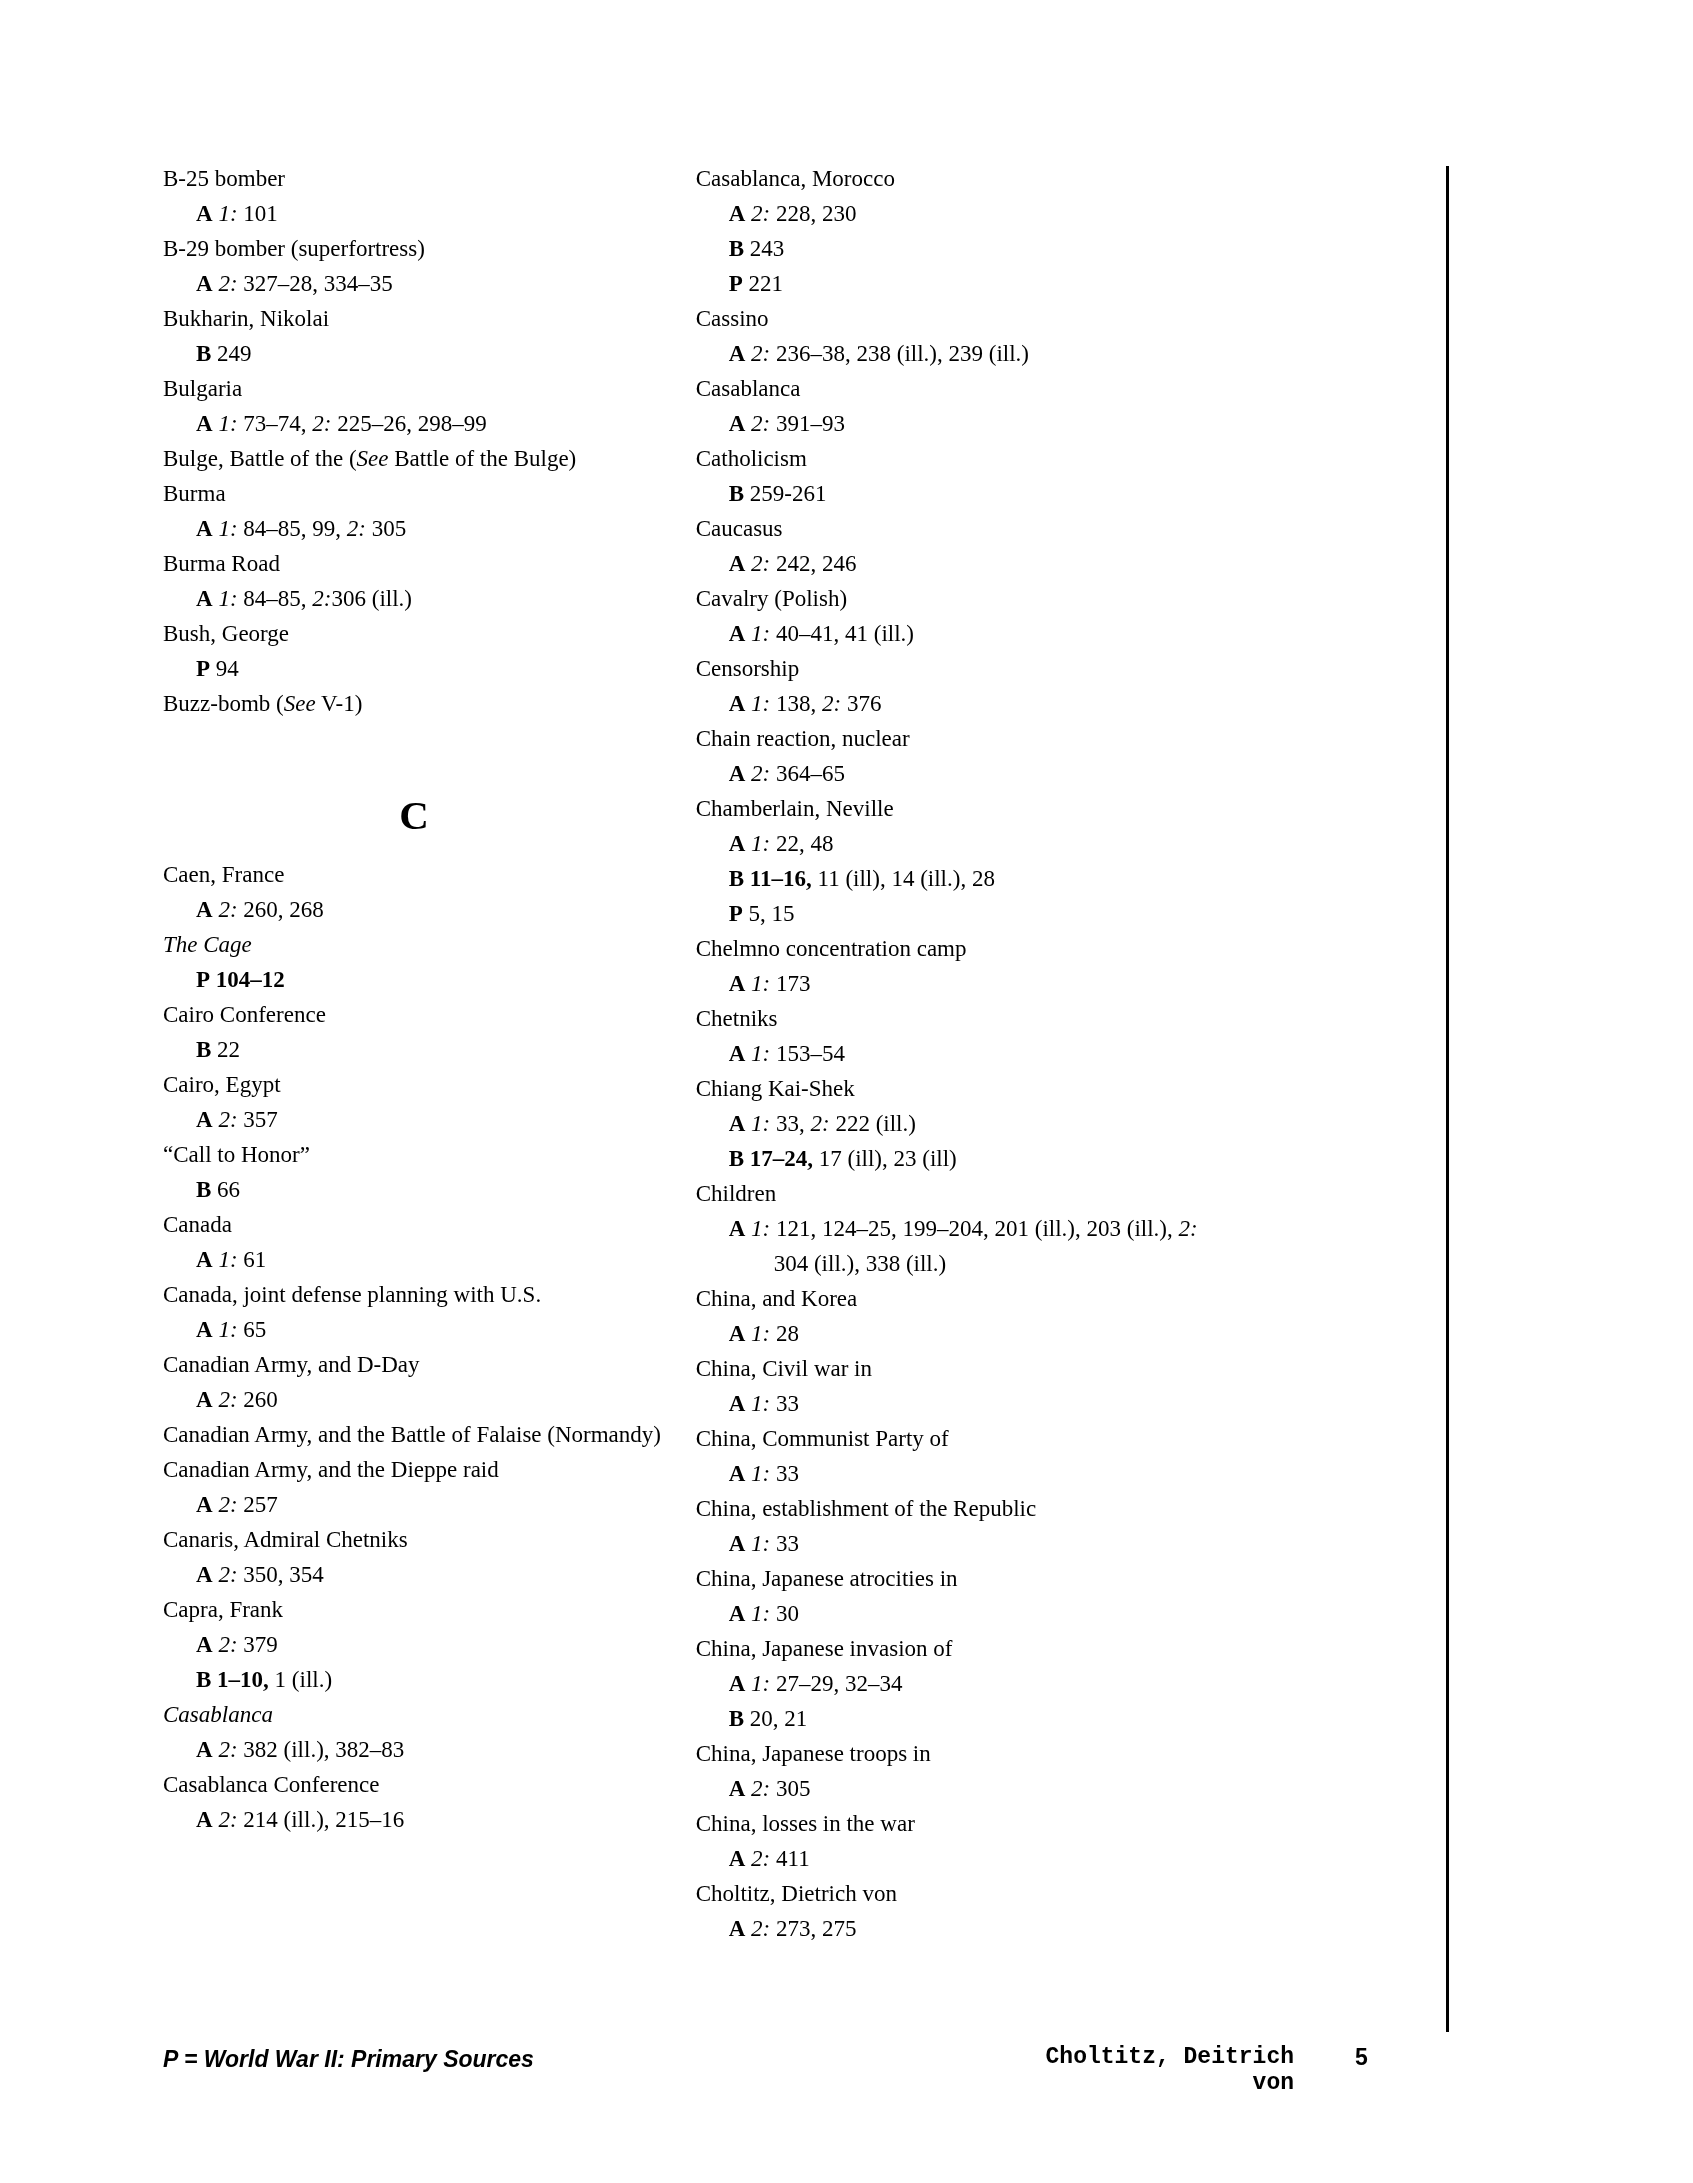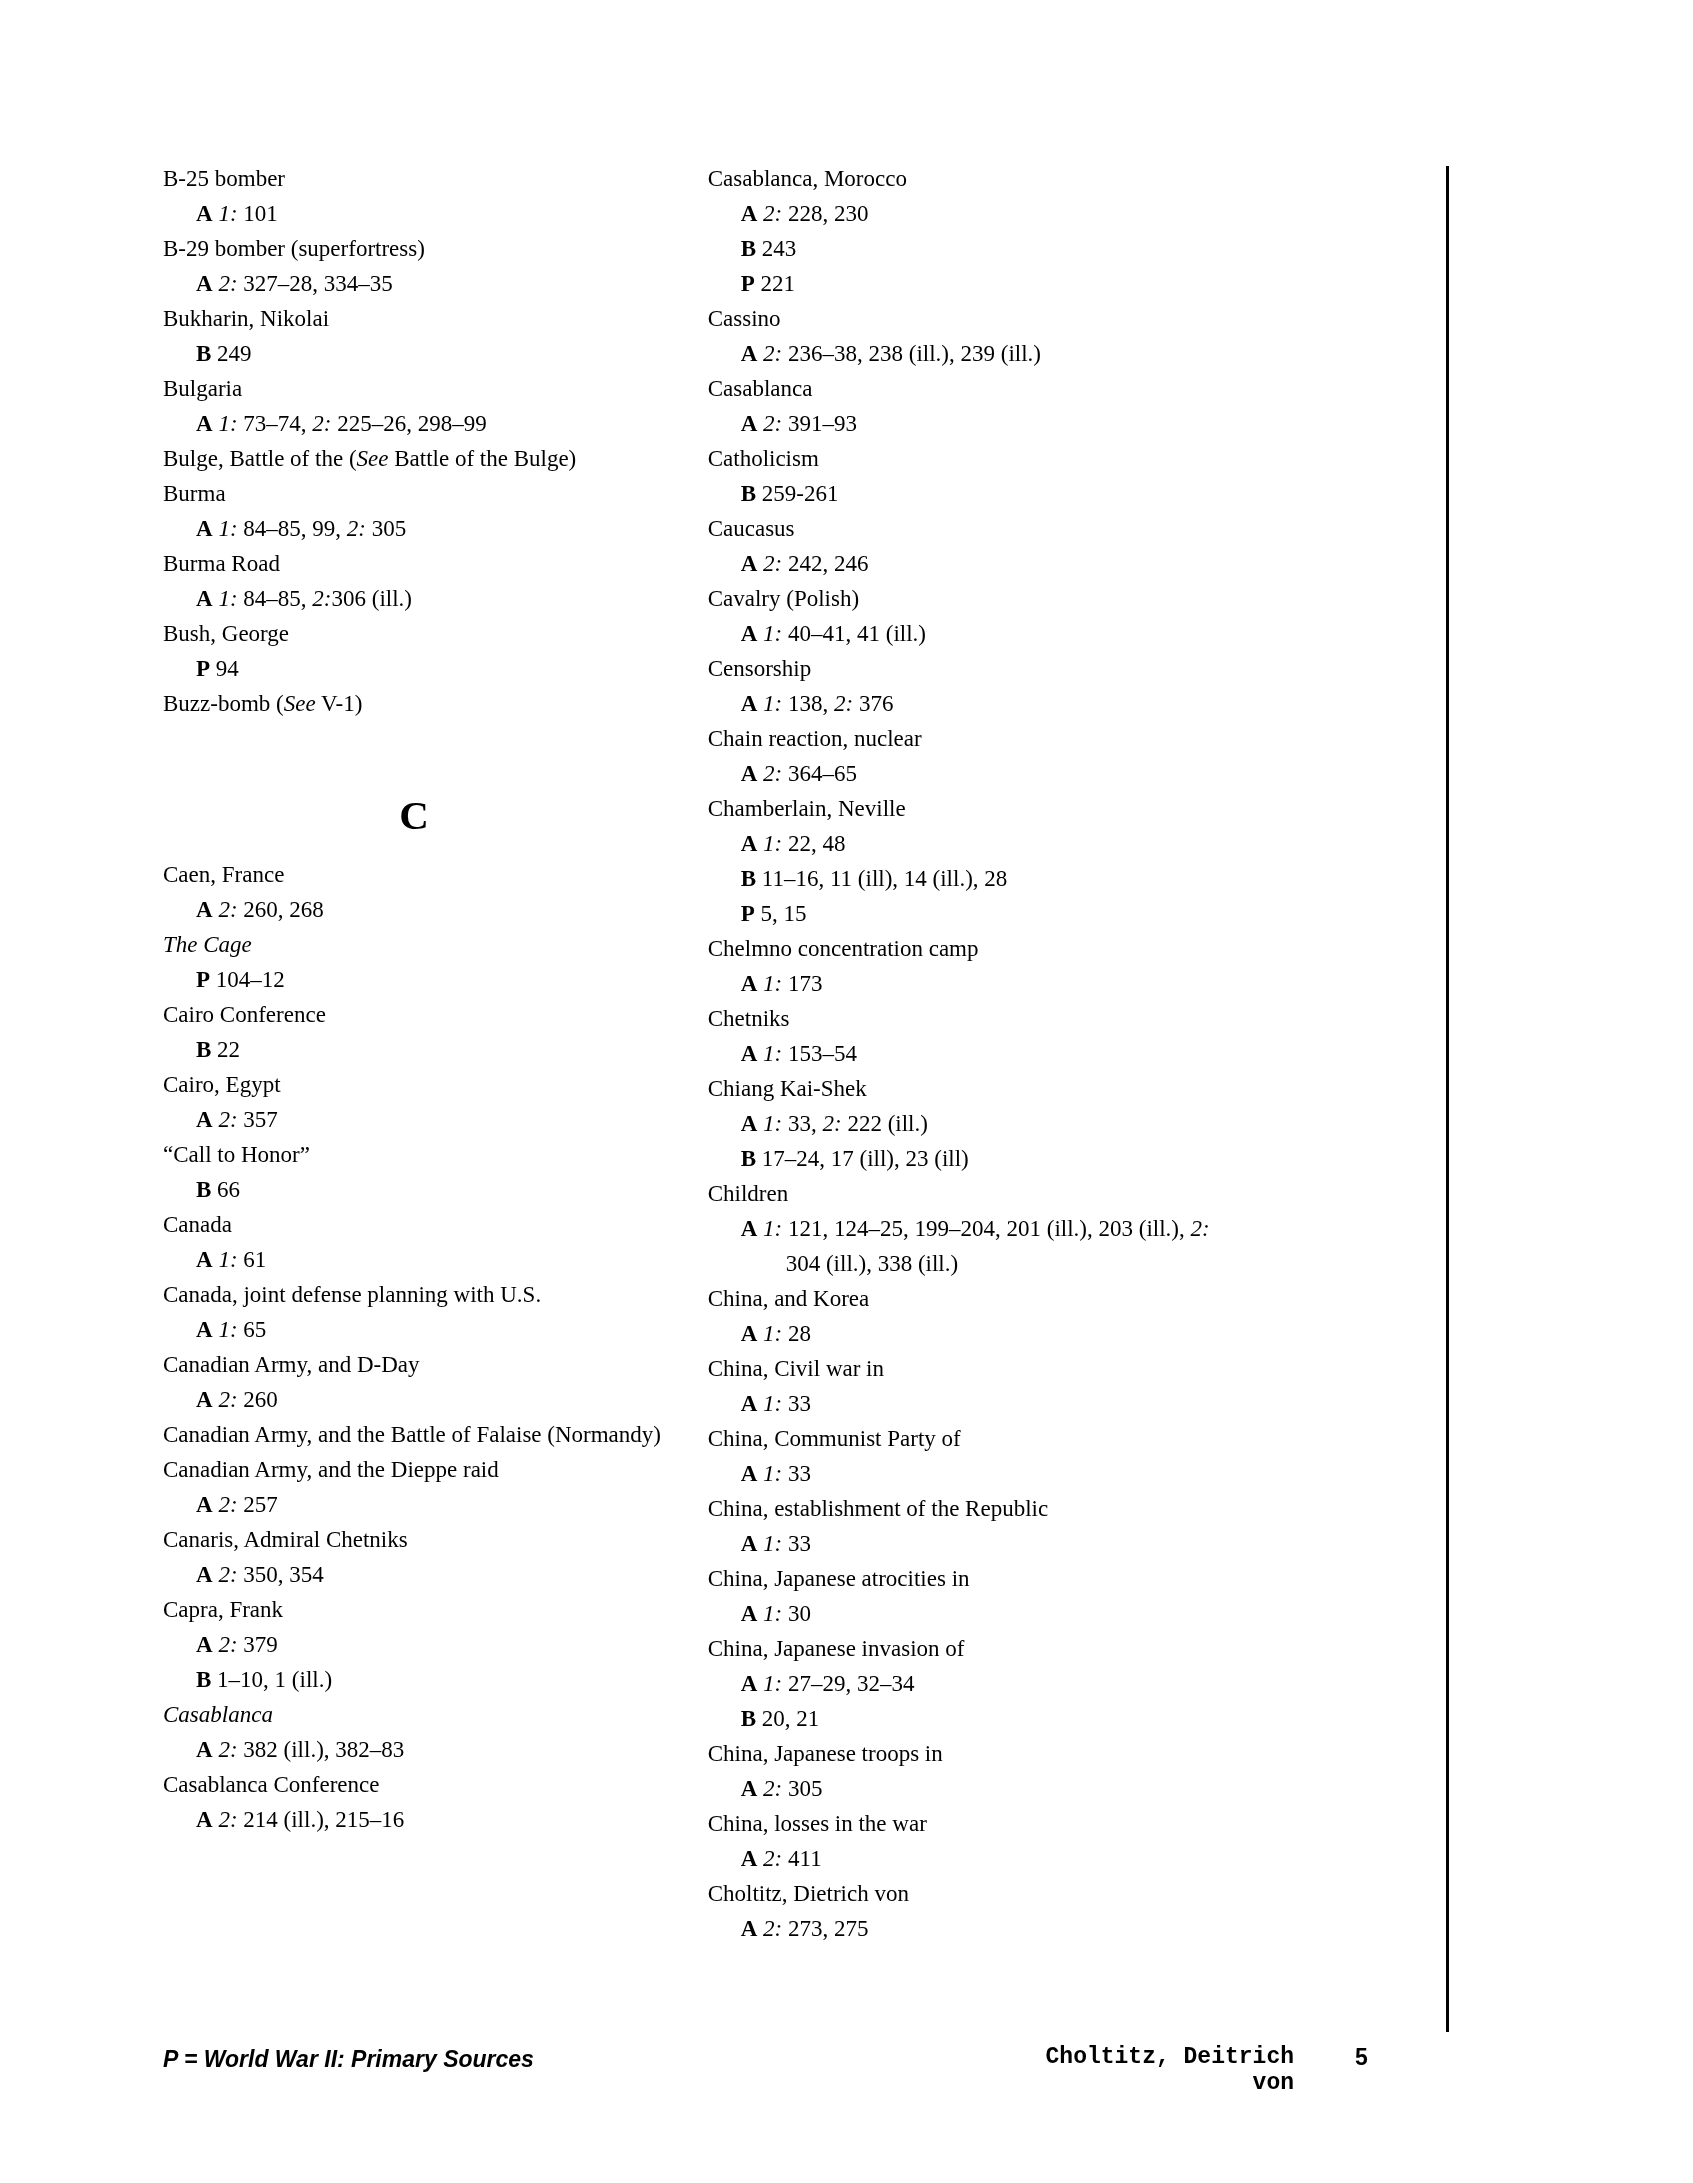--- a/index.html
+++ b/index.html
@@ -28,21 +28,21 @@
     top: 161px;
     width: 1286px;
     display: flex;
     flex-direction: row;
     gap: 15.7px;
   }
   .col {
     width: 502px;
   }
   .col.right {
-    margin-left: 27px;
+    margin-left: 15px;
   }
   .entry {
     font-size: 23px;
     line-height: 35px;
     margin: 0;
     padding: 0;
   }
   .headword {
     white-space: normal;
     text-indent: 0;
@@ -56,21 +56,21 @@
   .vol {
     font-weight: bold;
   }
   .num {
     font-style: italic;
   }
   .ital {
     font-style: italic;
   }
   .bold {
-    font-weight: normal;
+    font-weight: bold;
   }
   .letter-head {
     font-size: 41px;
     font-weight: bold;
     text-align: center;
     margin: 0;
     padding: 0;
     line-height: 55px;
   }
   .gap {

